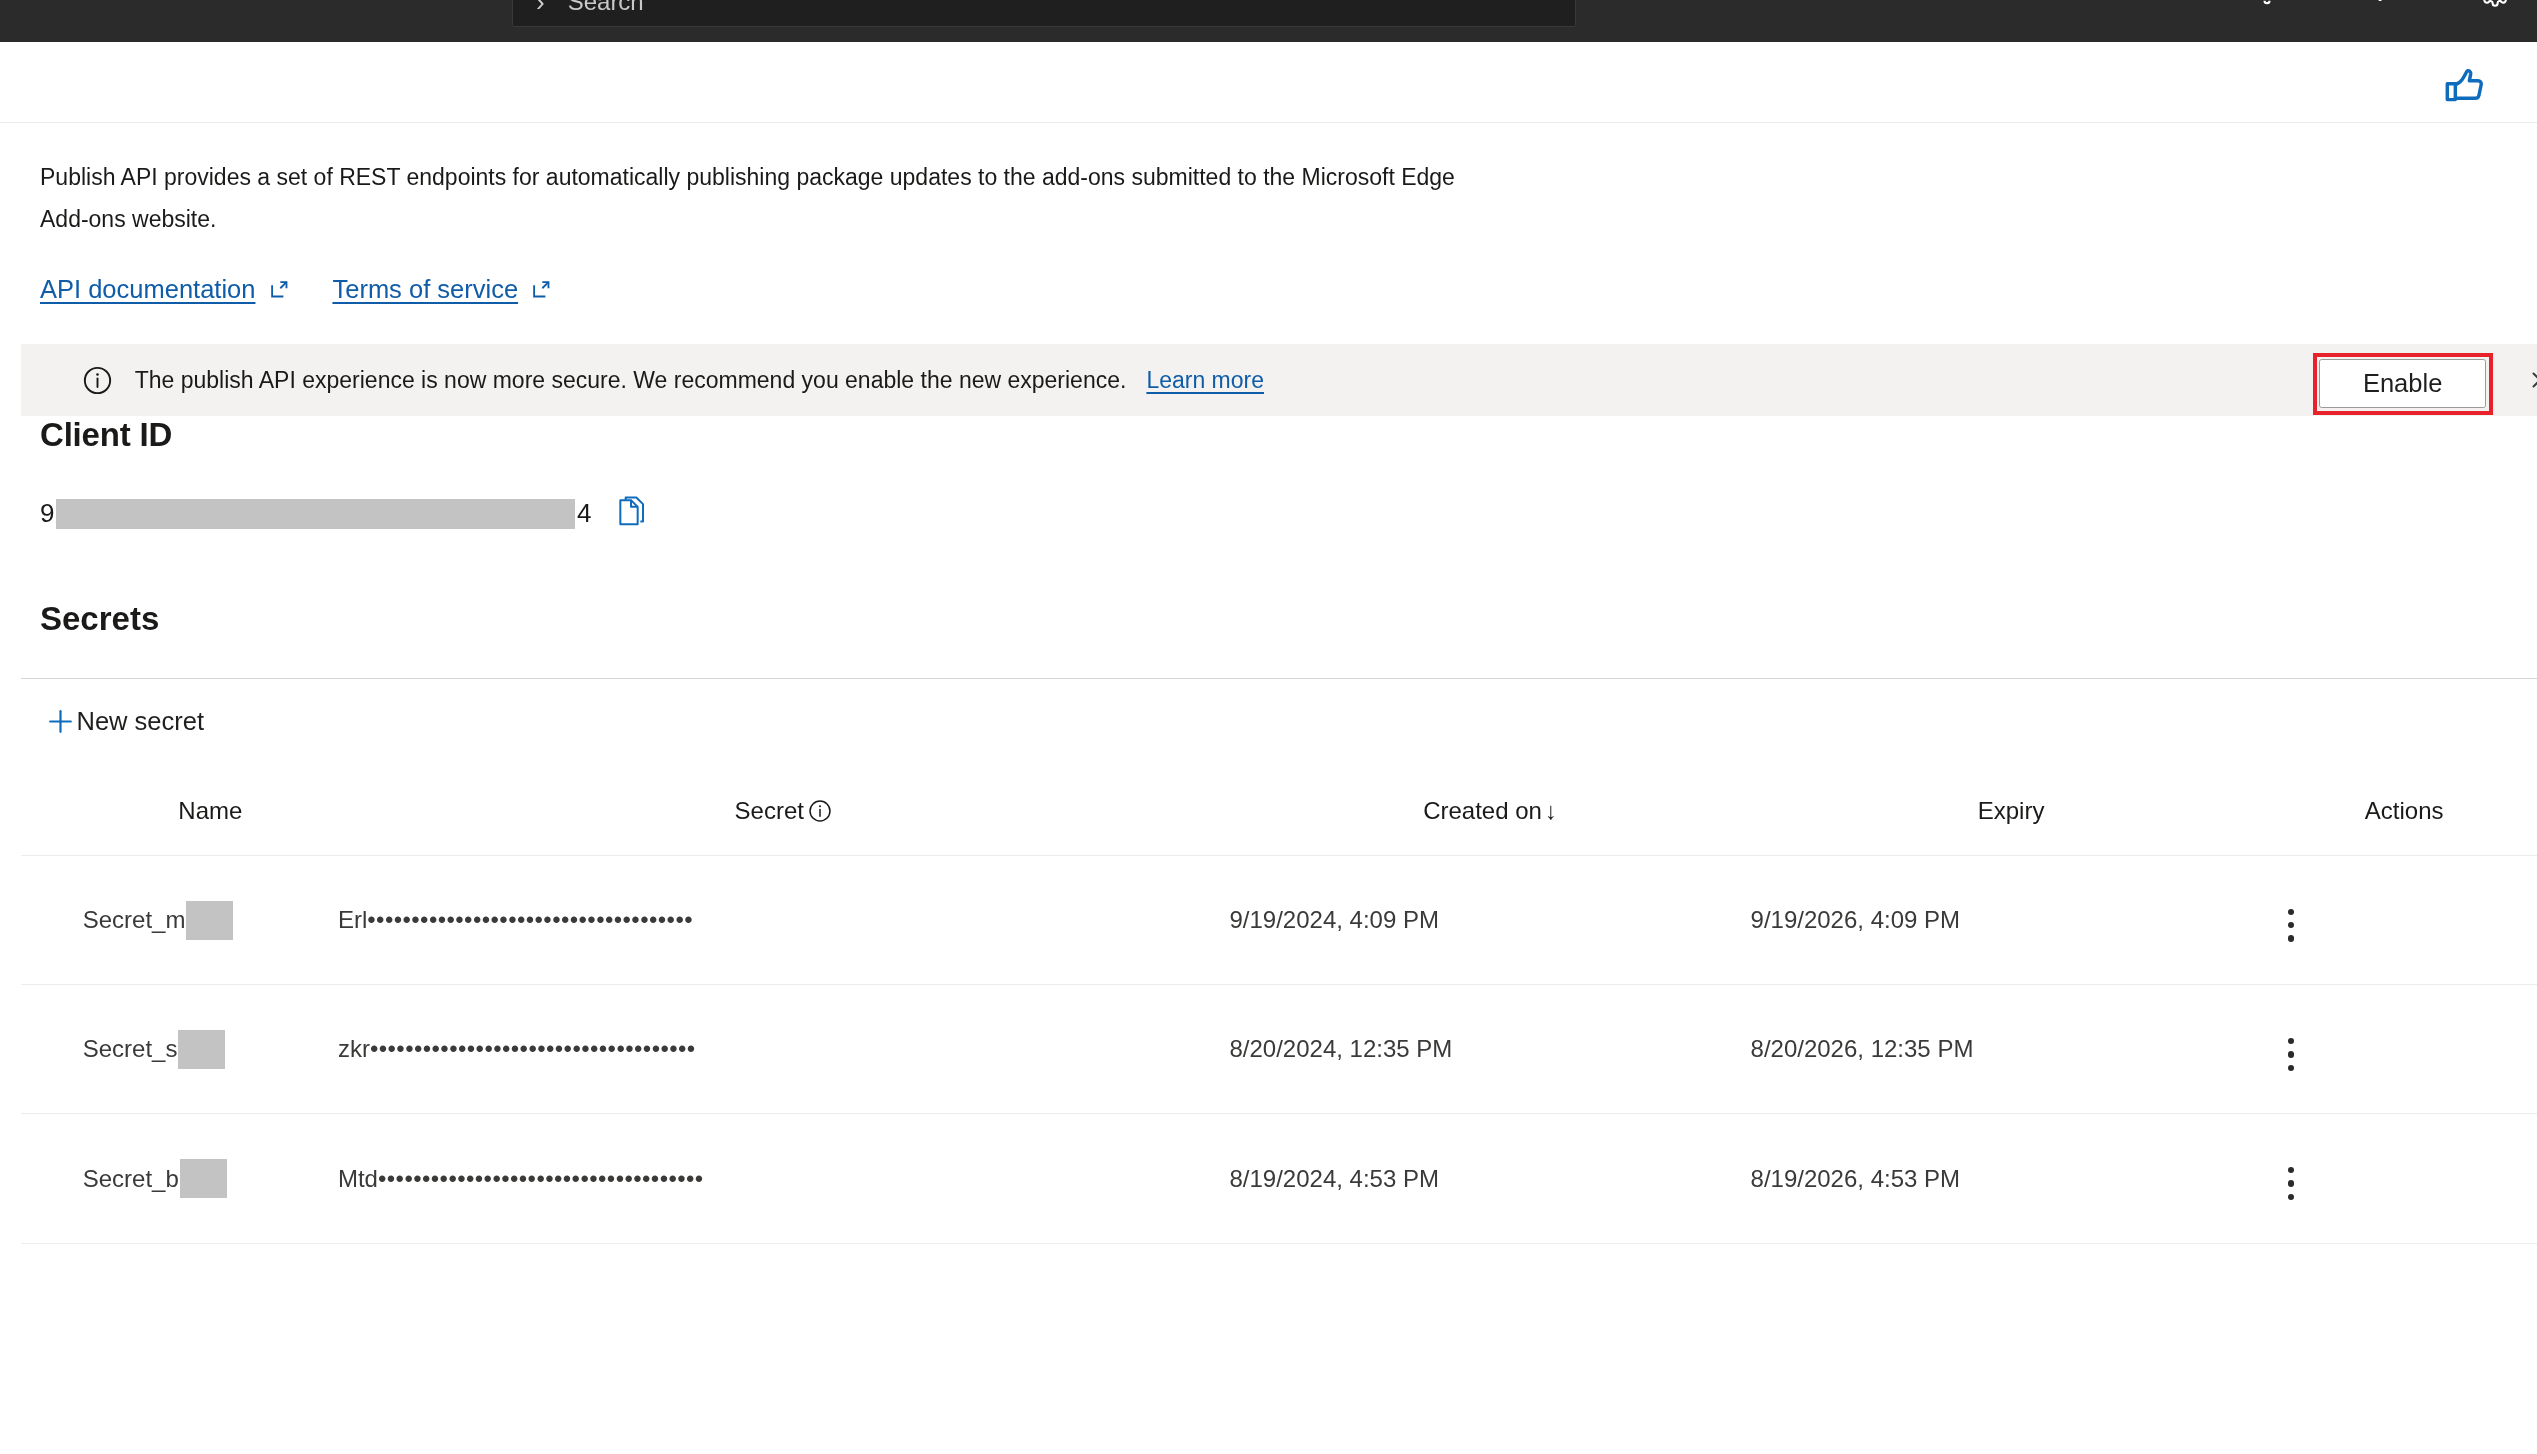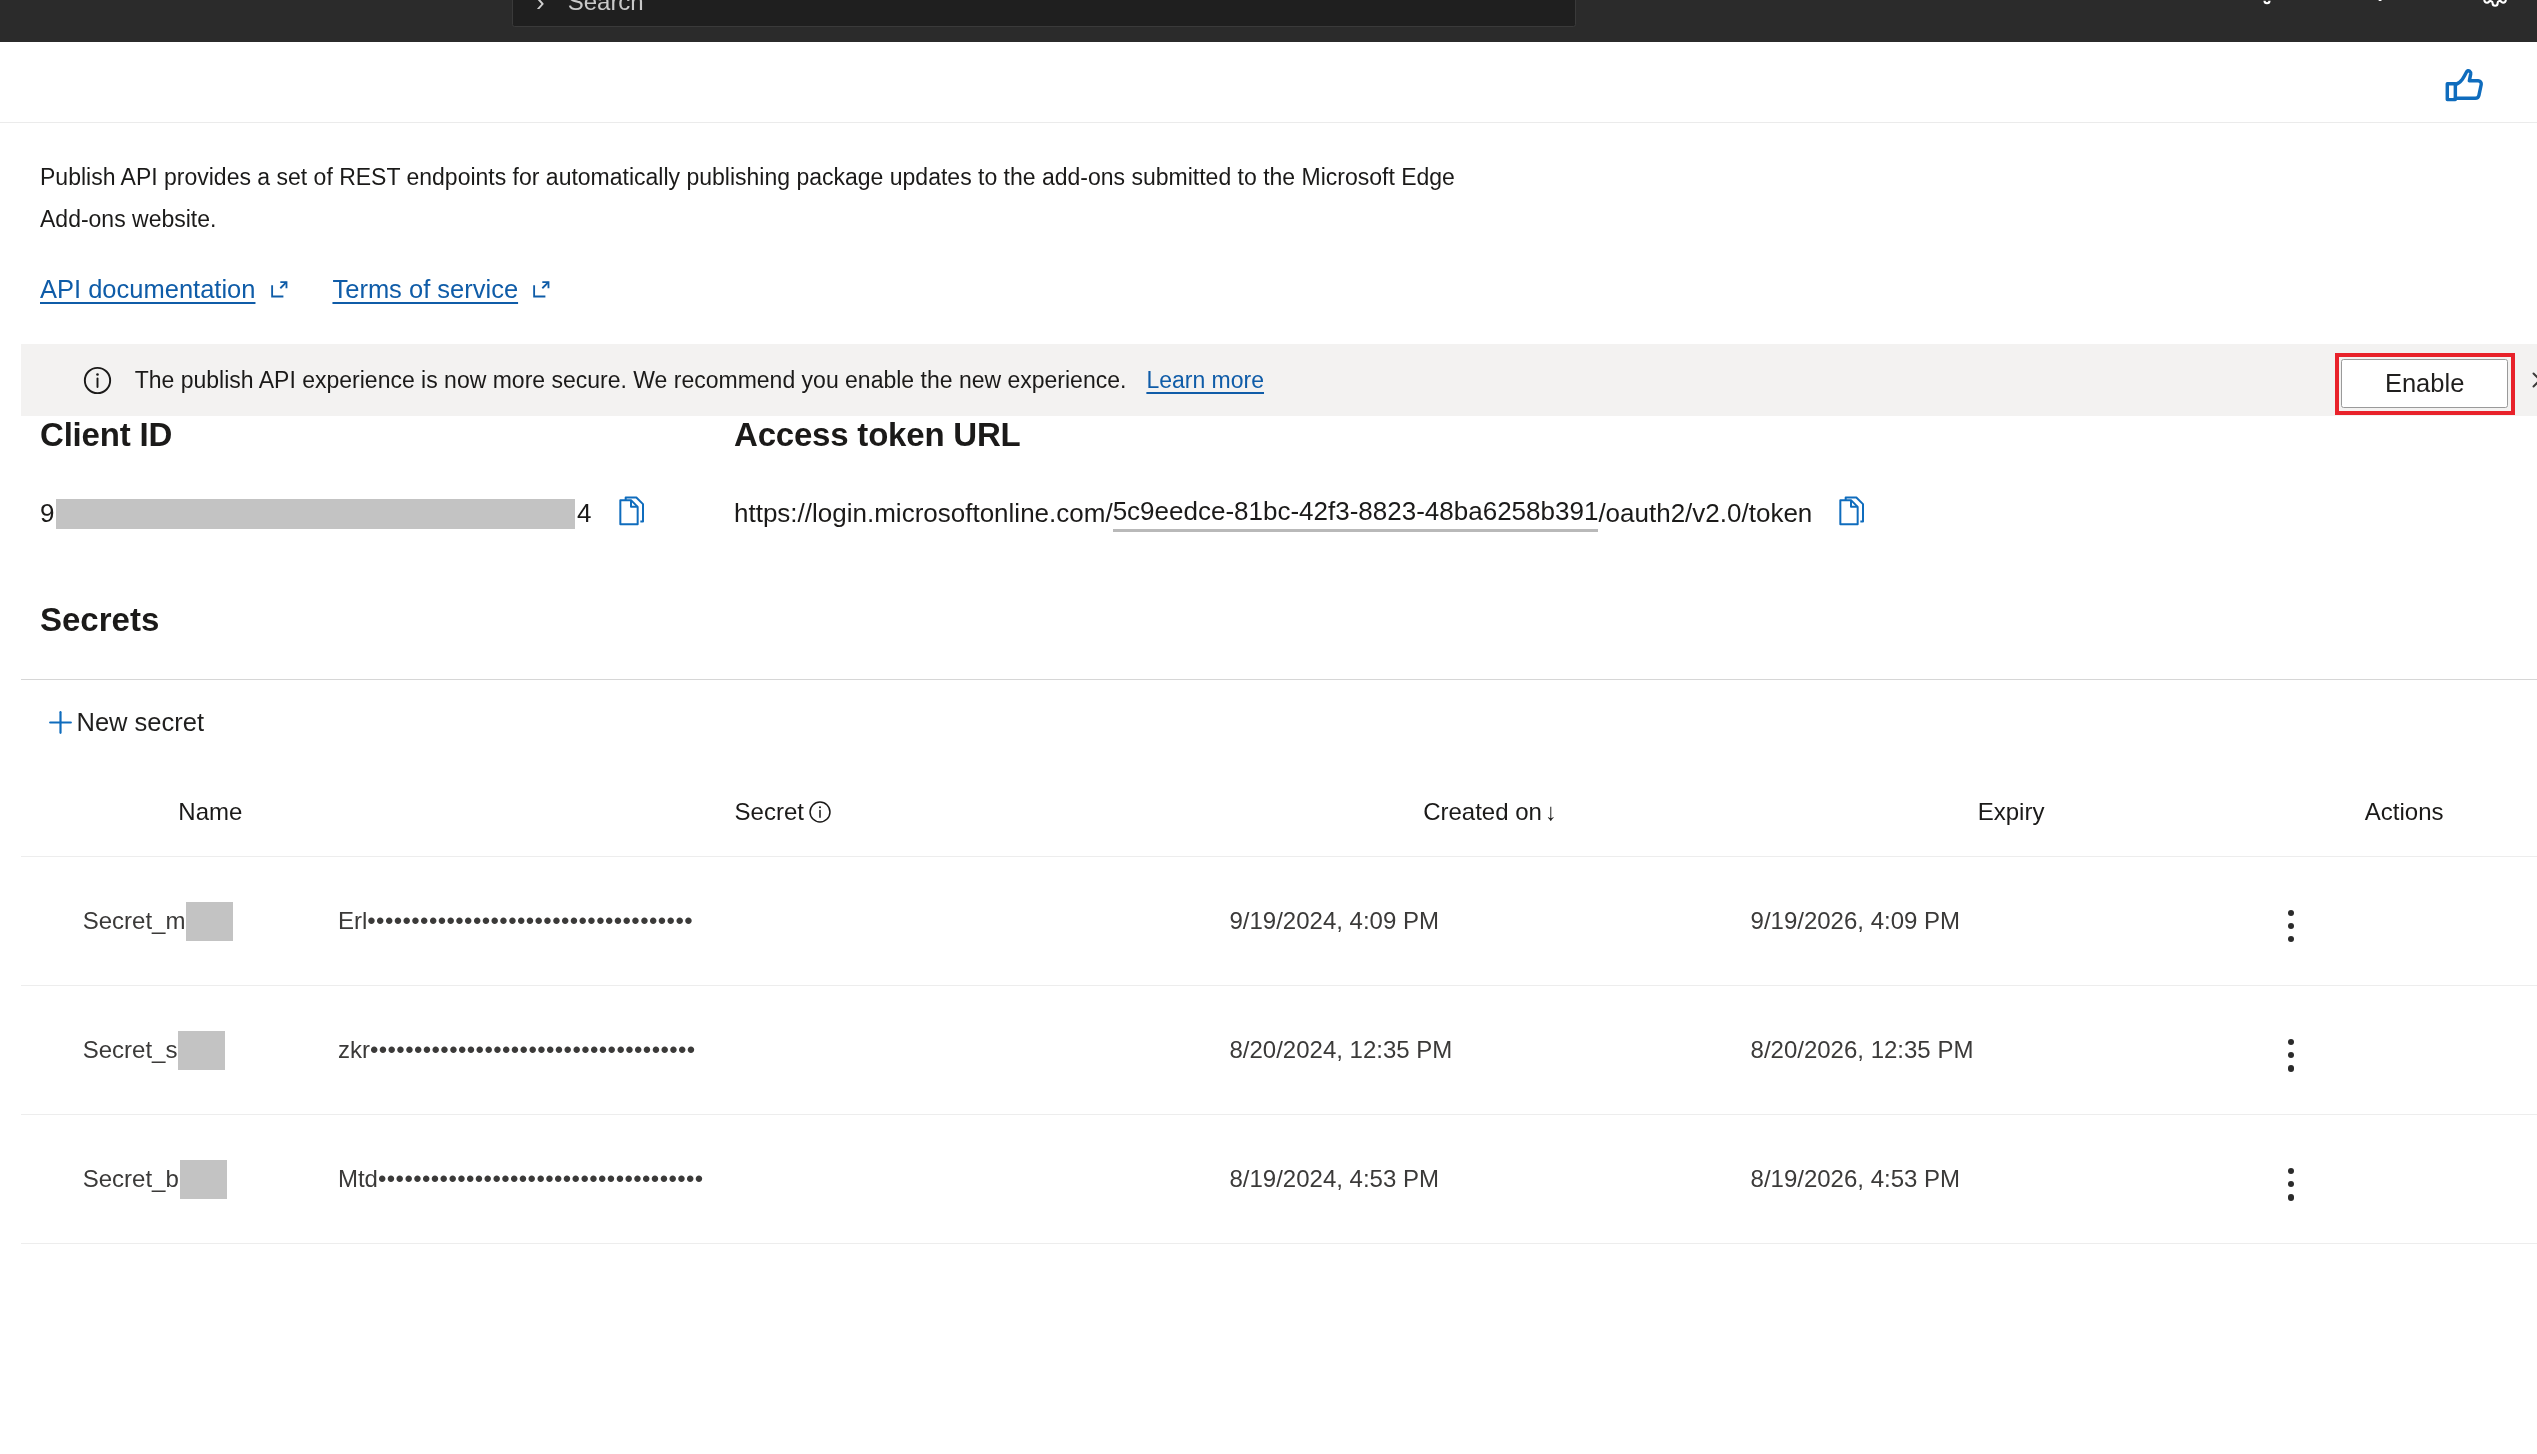--- a/index.html
+++ b/index.html
@@ -148,21 +148,21 @@
   .banner-link {
     color: #0f5ca8;
     text-decoration: underline;
     text-underline-offset: 3.5px;
     font-size: 23px;
     margin-left: 20px;
     cursor: pointer;
   }
   .enable-wrap {
     position: absolute;
-    right: 44px;
+    right: 66px;
     top: 8.8px;
     border: 4.4px solid #e8222a;
     padding: 2.6px;
     background: transparent;
   }
   .enable-btn {
     display: block;
     width: 167px;
     height: 49px;
     background: #ffffff;
@@ -412,35 +412,20 @@
           <span class="copy-icon">
             <svg width="32" height="35" viewBox="0 0 24 26" fill="none" stroke="#0f6cbd" stroke-width="1.5" stroke-linejoin="round">
               <path d="M4 3h8l5 5v13H4z"></path>
               <path d="M12 3v5h5"></path>
               <path d="M8 3V1h8l5 5v13h-2"></path>
             </svg>
           </span>
         </div>
       </div>
 
-      <div class="field-col-2">
-        <div class="field-title">Access token URL</div>
-        <div class="field-value-row">
-          <span>https://login.microsoftonline.com/</span>
-            <span class="url-guid">5c9eedce-81bc-42f3-8823-48ba6258b391</span>
-            <span>/oauth2/v2.0/token</span>
-          <span class="copy-icon">
-            <svg width="32" height="35" viewBox="0 0 24 26" fill="none" stroke="#0f6cbd" stroke-width="1.5" stroke-linejoin="round">
-              <path d="M4 3h8l5 5v13H4z"></path>
-              <path d="M12 3v5h5"></path>
-              <path d="M8 3V1h8l5 5v13h-2"></path>
-            </svg>
-          </span>
-        </div>
-      </div>
 
     </div>
 
     <div class="secrets-title">Secrets</div>
 
     <div class="toolbar">
       <button class="new-secret-btn">
         <span class="plus-icon">
           <svg width="33" height="33" viewBox="0 0 24 24" fill="none" stroke="#0f6cbd" stroke-width="1.6" stroke-linecap="round">
             <path d="M12 4.5v15"></path>

